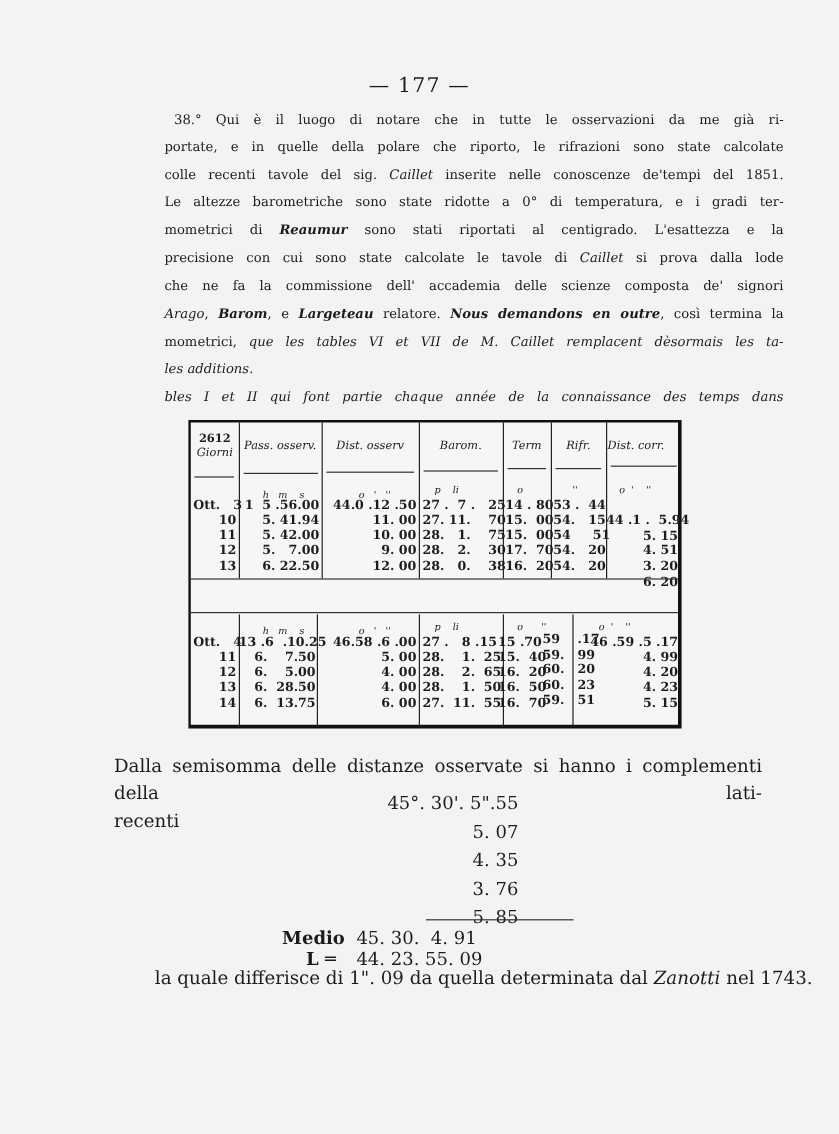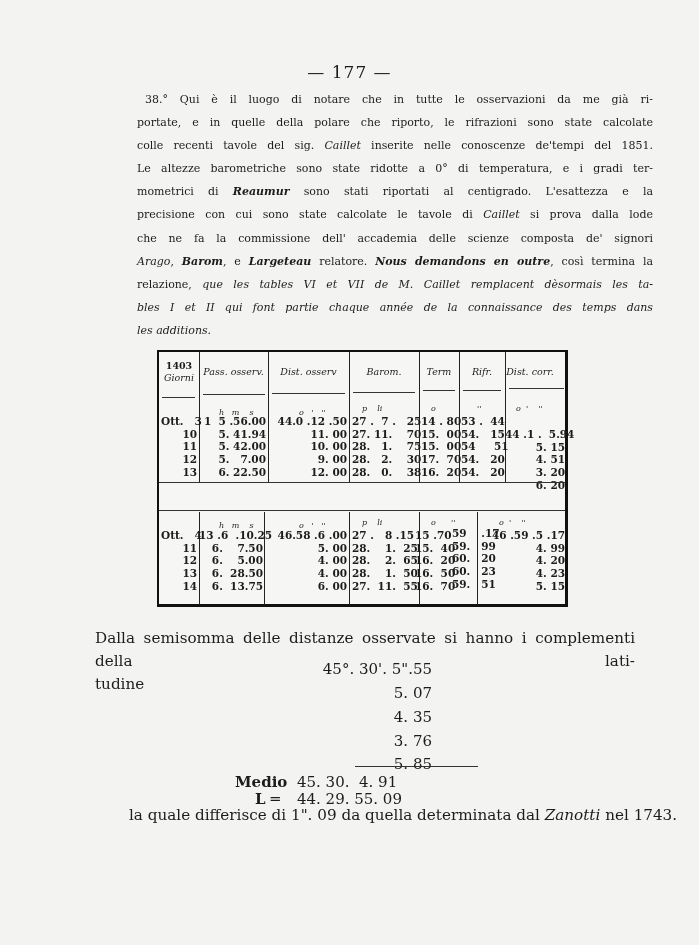--- a/index.html
+++ b/index.html
@@ -53,44 +53,44 @@
 
 <div class="para" id="para">
     <span class="line" style="padding-left: 8px;"><span>38.° Qui è il luogo di notare che in tutte le osservazioni da me già ri-</span></span>
     <span class="line"><span>portate, e in quelle della polare che riporto, le rifrazioni sono state calcolate</span></span>
     <span class="line"><span>colle recenti tavole del sig. </span><span class="i">Caillet</span><span> inserite nelle conoscenze de'tempi del 1851.</span></span>
     <span class="line"><span>Le altezze barometriche sono state ridotte a 0° di temperatura, e i gradi ter-</span></span>
     <span class="line"><span>mometrici di </span><span class="bi">Reaumur</span><span> sono stati riportati al centigrado. L'esattezza e la</span></span>
     <span class="line"><span>precisione con cui sono state calcolate le tavole di </span><span class="i">Caillet</span><span> si prova dalla lode</span></span>
     <span class="line"><span>che ne fa la commissione dell' accademia delle scienze composta de' signori</span></span>
     <span class="line"><span class="i">Arago</span><span>, </span><span class="bi">Barom</span><span>, e </span><span class="bi">Largeteau</span><span> relatore. </span><span class="bi">Nous demandons en outre</span><span>, così termina la</span></span>
-    <span class="line"><span>relazione, </span><span class="i">que les tables VI et VII de M. Caillet remplacent dèsormais les ta-</span></span>
+    <span class="line"><span>mometrici, </span><span class="i">que les tables VI et VII de M. Caillet remplacent dèsormais les ta-</span></span>
+    <span class="line last"><span class="i">les additions.</span></span>
     <span class="line"><span class="i">bles I et II qui font partie chaque année de la connaissance des temps dans</span></span>
-    <span class="line last"><span class="i">les additions.</span></span>
   </div>
 
 <div class="caption" style="top:315px;margin-top:44px;">Polare sopra il polo.</div>
 
 <div class="tbl">
   <div class="col-lines">
     <span style="left:40px; top:0; height:130px;"></span>
     <span style="left:109px; top:0; height:130px;"></span>
     <span style="left:190px; top:0; height:130px;"></span>
     <span style="left:260px; top:0; height:130px;"></span>
     <span style="left:300px; top:0; height:130px;"></span>
     <span style="left:346px; top:0; height:130px;"></span>
     <span style="left:40px; top:160px; height:93px;"></span>
     <span style="left:105px; top:160px; height:93px;"></span>
     <span style="left:190px; top:160px; height:93px;"></span>
     <span style="left:260px; top:160px; height:93px;"></span>
     <span style="left:318px; top:160px; height:93px;"></span>
   </div>
 
   <div class="hdr" style="left:0; top:8px; width:40px; line-height:12px;">
-    <div style="font-style:normal;font-weight:bold;">1403</div>
+    <div style="font-style:normal;font-weight:bold;">2612</div>
     <div>Giorni</div>
   </div>
   <div class="hdr" style="left:40px; top:14px; width:69px;">Pass. osserv.</div>
   <div class="hdr" style="left:109px; top:14px; width:81px;">Dist. osserv</div>
   <div class="hdr" style="left:190px; top:14px; width:70px;">Barom.</div>
   <div class="hdr" style="left:260px; top:14px; width:40px;">Term</div>
   <div class="hdr" style="left:300px; top:14px; width:46px;">Rifr.</div>
   <div class="hdr" style="left:346px; top:14px; width:50px;">Dist. corr.</div>
 
   <div class="hrule" style="left:3px; width:33px; top:45px;"></div>
@@ -159,30 +159,30 @@
 </div>
 
 <div class="cell" style="left:452px; top:527px; font-size:10.5px;">59    .17
 59.   99
 60.   20
 60.   23
 59.   51</div>
 
 <div class="lower">
   <div style="text-align:justify; text-align-last:justify;">Dalla semisomma delle distanze osservate si hanno i complementi della lati-</div>
-  <div>tudine</div>
+  <div>recenti</div>
 </div>
 
 <div class="calc" style="left:300px; top:660px; width:132px;">45°. 30'. 5".55</div>
 <div class="calc" style="left:300px; top:684px; width:132px;">5. 07</div>
 <div class="calc" style="left:300px; top:708px; width:132px;">4. 35</div>
 <div class="calc" style="left:300px; top:732px; width:132px;">3. 76</div>
 <div class="calc" style="left:300px; top:755px; width:132px;">5. 85</div>
 <div class="sumrule"></div>
 
 <div class="calc" style="left:235px; top:773px; text-align:left; font-weight:bold;">Medio</div>
 <div class="calc" style="left:297px; top:773px; text-align:left;">45. 30.  4. 91</div>
 <div class="calc" style="left:255px; top:790px; text-align:left; font-weight:bold;">L ═</div>
-<div class="calc" style="left:297px; top:790px; text-align:left;">44. 29. 55. 09</div>
+<div class="calc" style="left:297px; top:790px; text-align:left;">44. 23. 55. 09</div>
 
 <div class="final">
   <span>la quale differisce di 1". 09 da quella determinata dal </span><span class="i">Zanotti</span><span> nel 1743.</span>
 </div>
 
 </body></html>

